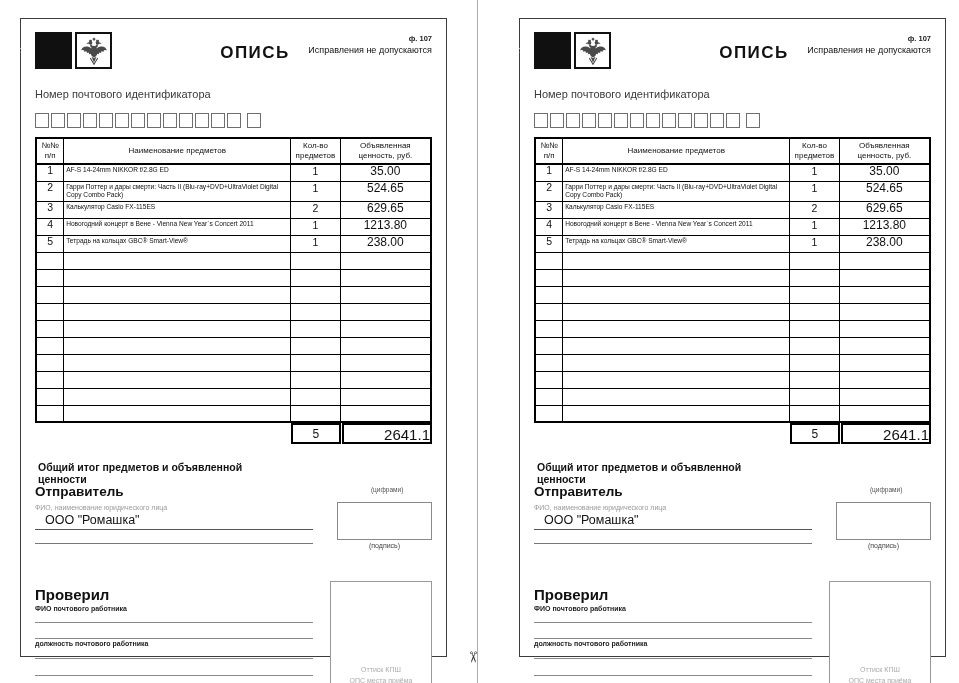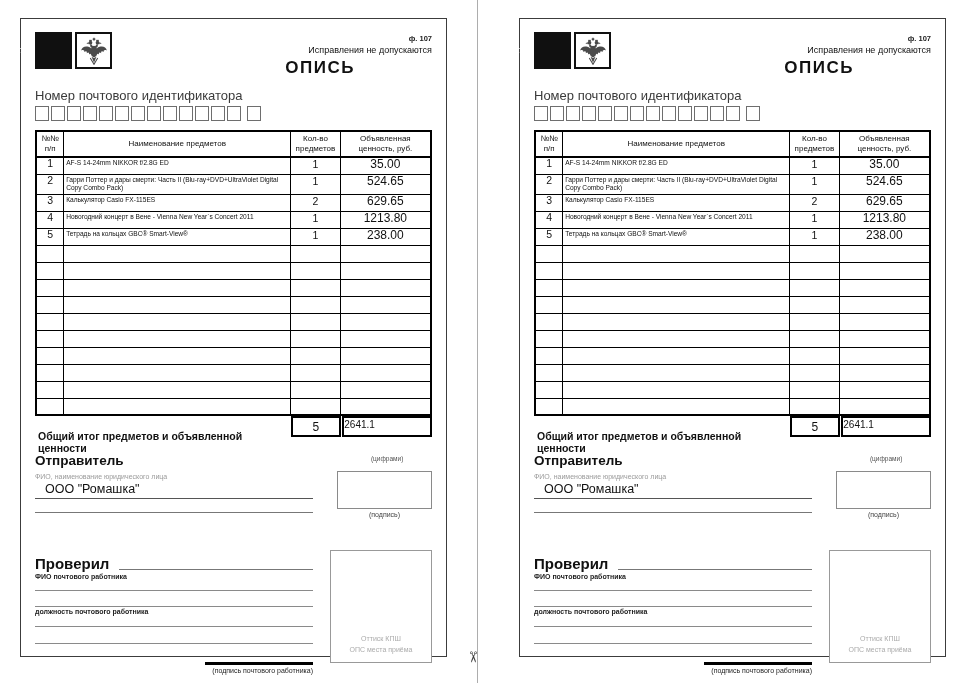--- a/index.html
+++ b/index.html
@@ -13,71 +13,71 @@
   .page.right { left:519px; }
 
   
   .hdr { position:relative; height:48px; }
   .logos { display:flex; gap:3px; }
   .logo-post { width:37px; height:37px; background:#101010; color:#fff; display:flex;
                flex-direction:row; align-items:center; justify-content:center;
                font-weight:bold; font-size:7.5px; line-height:1.2; letter-spacing:.2px;gap:48px; }
   .logo-eagle { width:37px; height:37px; border:2px solid #101010; display:flex;
                 align-items:center; justify-content:center; background:#fff; }
-  .page-title { position:absolute; left:120px; width:200px; top:11px; text-align:right;
-                font-size:17px; font-weight:bold; letter-spacing:1.5px;margin-top:15px; }
+  .page-title { position:absolute; left:120px; width:200px; top:11px; text-align:center;
+                font-size:17px; font-weight:bold; letter-spacing:1.5px; }
   .hdr-right { position:absolute; right:0; top:2px; text-align:right; }
   .form-code { font-size:7.5px; color:#222;font-weight:bold; }
   .no-corr { font-size:9px; color:#111; margin-top:2px;text-align:right; }
 
   
   .ident { margin-top:8px; }
-  .ident-label { font-size:13px; color:#3a3a3a; margin-bottom:3px; }
+  .ident-label { font-size:11px; color:#3a3a3a; margin-bottom:13px; }
   .boxes { display:flex; }
   .box { width:14px; height:15px; border:1px solid #6e6e6e; margin-right:2px; background:#fff; }
   .box:last-child { margin-left:4px; }
 
   
   table.tbl { margin-top:9px; width:100%; border-collapse:collapse; border:2px solid #000; }
   .tbl th, .tbl td { border:1px solid #000; }
   .tbl thead tr { border-bottom:2px solid #000; }
   .tbl th { font-weight:normal; font-size:8px; line-height:1.25; padding:2px 1px;
             white-space:pre-line; vertical-align:middle; height:25px; }
   .col-num { width:7%; } .col-name { width:57.5%; } .col-qty { width:12.5%; } .col-val { width:23%; }
   tr.item { height:17px; }
   tr.item td.c-num  { font-size:10.5px; text-align:center; vertical-align:top; line-height:1.1; }
   tr.item td.c-name { font-size:6.6px; padding:1px 2px; vertical-align:top; line-height:1.3; }
   tr.item td.c-qty  { font-size:10.5px; text-align:center; vertical-align:top; line-height:1.2; }
   tr.item td.c-val  { font-size:12px; text-align:center; vertical-align:top; line-height:1.1; }
   tr.empty { height:17px; }
 
   
   .total-row { display:flex; align-items:stretch; }
-  .total-label { width:64.5%; font-weight:bold; font-size:10.5px; padding:14px 2px 0 3px; }
+  .total-label { width:64.5%; font-weight:bold; font-size:10.5px; padding:14px 2px 0 3px;margin-top:24px; }
   .total-qty { width:12.5%; border:2px solid #000; text-align:center; font-size:12px; padding-top:2px; height:21px; }
-  .total-val { width:22.6%; margin-left:.4%; border:2px solid #000; text-align:left; font-size:10px; padding-top:1px; height:21px; }
+  .total-val { width:22.6%; margin-left:.4%; border:2px solid #000; text-align:right; font-size:15px; padding-top:1px; height:21px; }
   .cifr-row { display:flex; }
   .cifr-spacer { width:77.4%; }
   .cifr { width:22.6%; text-align:center; font-size:6.5px; color:#555; margin-top:1px; }
 
   
   .sender { position:relative; margin-top:0; height:84px; }
   .sender-h { font-size:13.5px; font-weight:bold; margin-top:-9px; }
   .s-left { width:278px; }
   .sender-caption { font-size:7px; color:#9a9a9a; margin-top:5px; }
   .sender-value { font-size:12.5px; padding:2px 0 2px 10px; border-bottom:1px solid #555; }
   .s-line2 { height:14px; border-bottom:1px solid #777; }
   .s-right { position:absolute; right:0; top:18px; width:95px; text-align:center; }
   .sig-box { width:95px; height:38px; border:1px solid #8a8a8a; background:#fff; }
   .sig-caption { font-size:7px; color:#444; margin-top:2px; }
 
   
   .checker { position:relative; margin-top:18px; }
   .c-left { width:278px; }
-  .c-head-row { display:flex; align-items:center; }
+  .c-head-row { display:flex; align-items:flex-start;flex-direction:column; }
   .checker-h { font-size:15px; font-weight:bold; }
   .c-headline { flex:1; border-bottom:1px solid #777; height:13px; margin-left:10px; }
   .c-caption { font-size:7px; font-weight:bold; color:#222; margin-top:1px; }
   .c-line { border-bottom:1px solid #8a8a8a; }
   .l1 { height:11px; }
   .l2 { height:15px; margin-top:1px; }
   .l3 { height:12px; }
   .l4 { height:17px; }
   .sig-line { width:108px; border-bottom:3px solid #000; height:21px; margin-left:auto; }
   .sig2-caption { font-size:7px; color:#222; text-align:right; margin-top:2px; }

